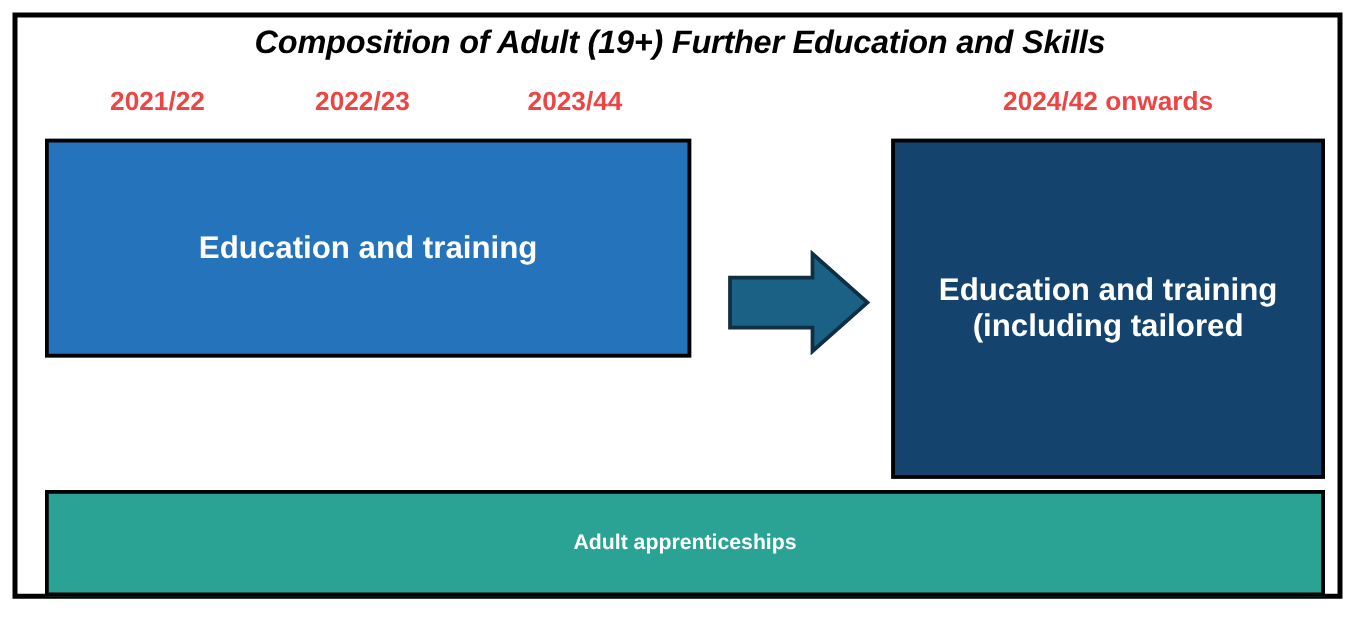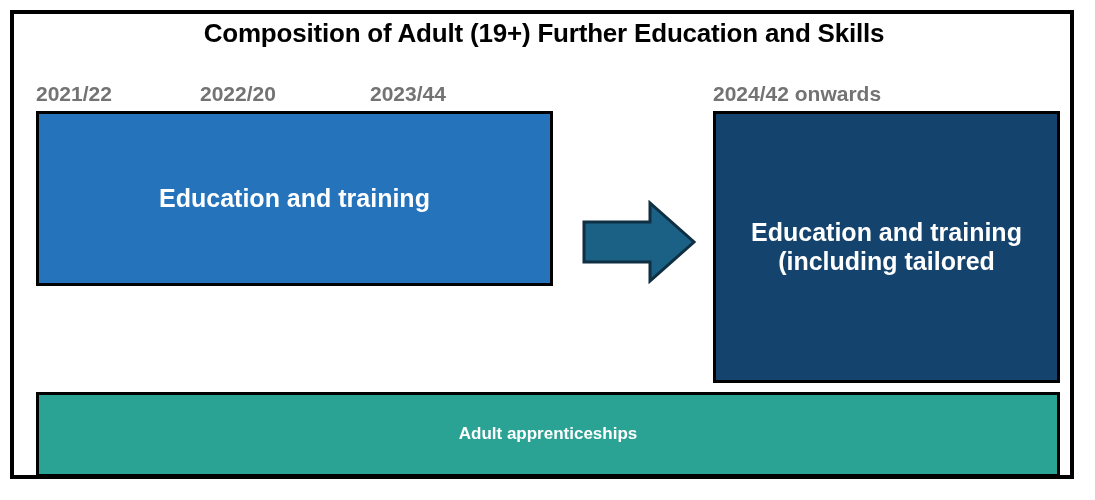--- a/index.html
+++ b/index.html
@@ -40,30 +40,31 @@
     position: absolute;
     left: 14px;
     top: 18px;
     width: 1060px;
     text-align: center;
     font-size: 26px;
     font-weight: bold;
     color: #000000;
     letter-spacing: -0.2px;
     white-space: nowrap;
+    font-style: italic;
   }
 
   
   .period-label {
     position: absolute;
-    top: 82px;
+    top: 70px;
     font-size: 21px;
     font-weight: bold;
-    color: #737373;
-    text-align: left;
+    color: #ef4444;
+    text-align: center;
     white-space: nowrap;
   }
   #period-label-0 { left: 36px;  width: 180px; }
   #period-label-1 { left: 200px; width: 180px; }
   #period-label-2 { left: 370px; width: 180px; }
   #period-label-3 { left: 713px; width: 347px; }
 
   
   .block {
     position: absolute;
@@ -131,21 +132,21 @@
 </style>
 </head>
 <body>
 
 <div id="figure">
   <div id="outer-frame"></div>
 
   <div id="chart-title">Composition of Adult (19+) Further Education and Skills</div>
 
   <div class="period-label" id="period-label-0">2021/22</div>
-  <div class="period-label" id="period-label-1">2022/20</div>
+  <div class="period-label" id="period-label-1">2022/23</div>
   <div class="period-label" id="period-label-2">2023/44</div>
   <div class="period-label" id="period-label-3">2024/42 onwards</div>
 
   <div class="block" id="block-education-training">
     <span class="block-text">Education and training</span>
   </div>
 
 
   <div class="block" id="block-adult-apprenticeships">
     <span class="block-text">Adult apprenticeships</span>

